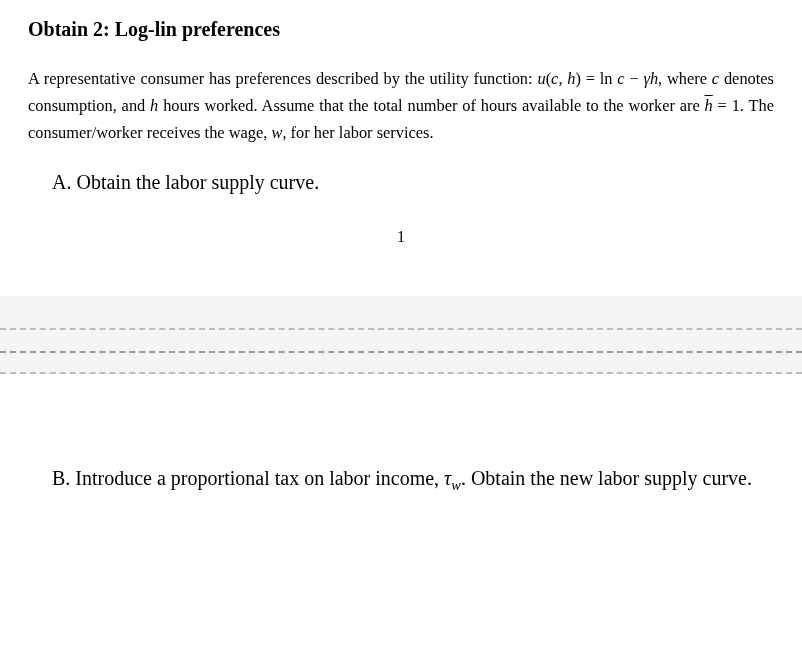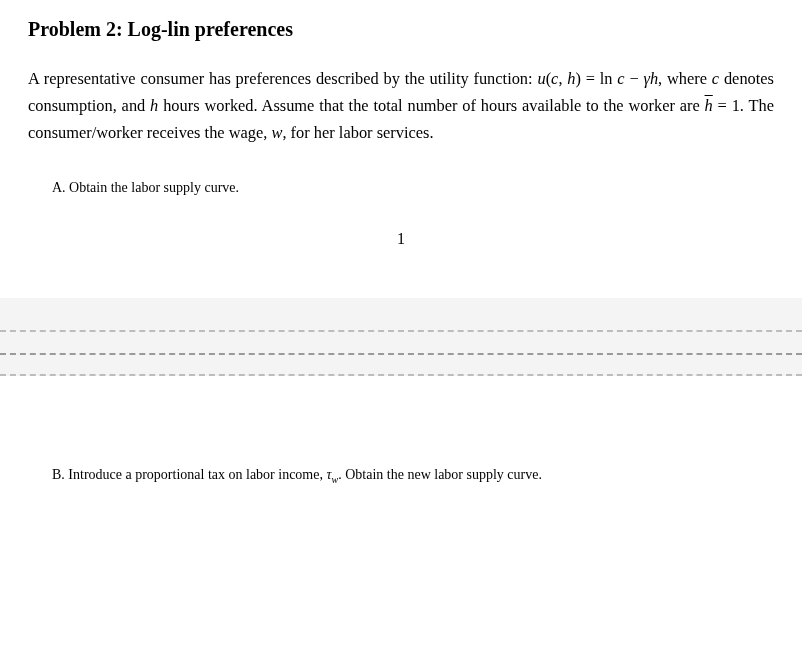--- a/index.html
+++ b/index.html
@@ -17,24 +17,24 @@
   }
   .title {
     font-weight: bold;
     font-size: 20px;
     margin-bottom: 24px;
   }
   .paragraph {
     font-size: 16.4px;
     line-height: 1.65;
     text-align: justify;
-    margin-bottom: 31px;
+    margin-bottom: 20px;
   }
   .list-item {
-    font-size: 14px;
+    font-size: 20px;
     line-height: 1.6;
     margin-bottom: 14px;
     padding-left: 24px;
   }
   .page-num {
     text-align: center;
     font-size: 16px;
     margin-top: 30px;
     margin-bottom: 40px;
   }
@@ -74,21 +74,21 @@
   .overline { text-decoration: overline; font-style: italic; }
 
   .inline {
     display: inline;
   }
 </style>
 </head>
 <body>
 
 <div class="page">
-  <div class="title">Problem 2: Log-lin preferences</div>
+  <div class="title">Obtain 2: Log-lin preferences</div>
 
   <div class="paragraph">
     <span class="inline">A representative consumer has preferences described by the utility function: </span><span class="ital inline">u</span><span class="inline">(</span><span class="ital inline">c</span><span class="inline">, </span><span class="ital inline">h</span><span class="inline">)</span><span class="inline"> = ln </span><span class="ital inline">c</span><span class="inline"> − </span><span class="ital inline">γ</span><span class="ital inline">h</span><span class="inline">, where </span><span class="ital inline">c</span><span class="inline"> denotes consumption, and </span><span class="ital inline">h</span><span class="inline"> hours worked. Assume that the total number of hours available to the worker are </span><span class="overline inline">h</span><span class="inline"> = 1. The consumer/worker receives the wage, </span><span class="ital inline">w</span><span class="inline">, for her labor services.</span>
   </div>
 
   <div class="list-item">A. Obtain the labor supply curve.</div>
 
   <div class="page-num">1</div>
 </div>
 

